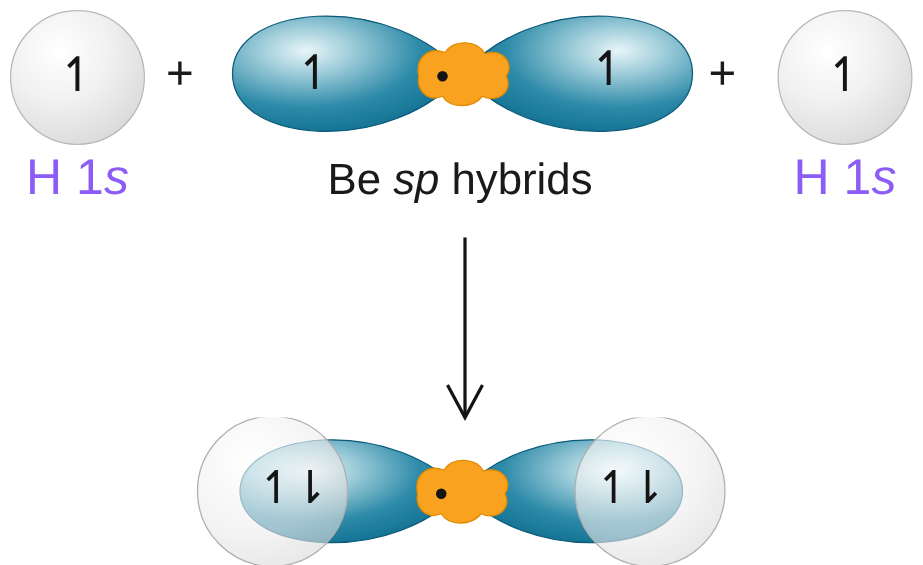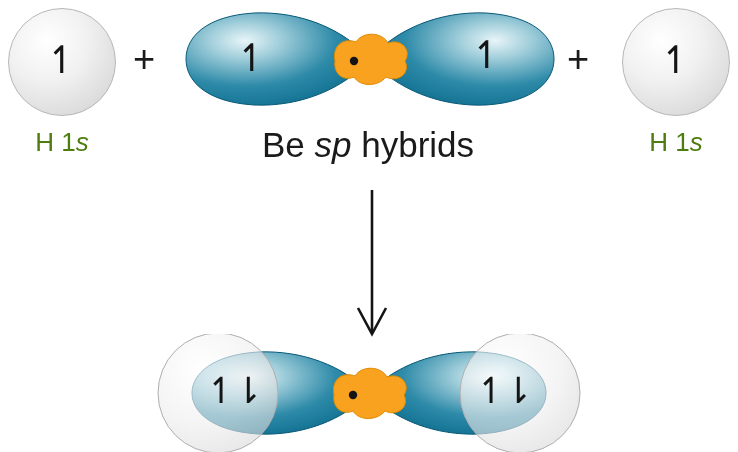--- a/index.html
+++ b/index.html
@@ -21,21 +21,21 @@
   }
   .electron{
     font-family:"DejaVu Sans", sans-serif;
     font-size:38px;line-height:1;color:#141414;
   }
   .pair{
     font-family:"DejaVu Sans", sans-serif;
     font-size:36px;line-height:1;color:#141414;letter-spacing:-3px;
   }
   .plus{font-size:38px;line-height:1;color:#1a1a1a;}
-  .lbl{font-size:26px;line-height:1;color:#4d7c0f;}
+  .lbl{font-size:40px;line-height:1;color:#8b5cf6;}
   .lbl-big{font-size:35px;line-height:1;color:#1a1a1a;text-align:center;}
   .lbl i,.lbl-big i{font-style:italic;}
 </style>
 </head>
 <body>
 
 <div class="stage">
 
   <div class="sphere" style="left:8px;top:8px;width:108px;height:108px;"></div>
   <div class="abs center electron" style="left:62px;top:60px;">↿</div>

